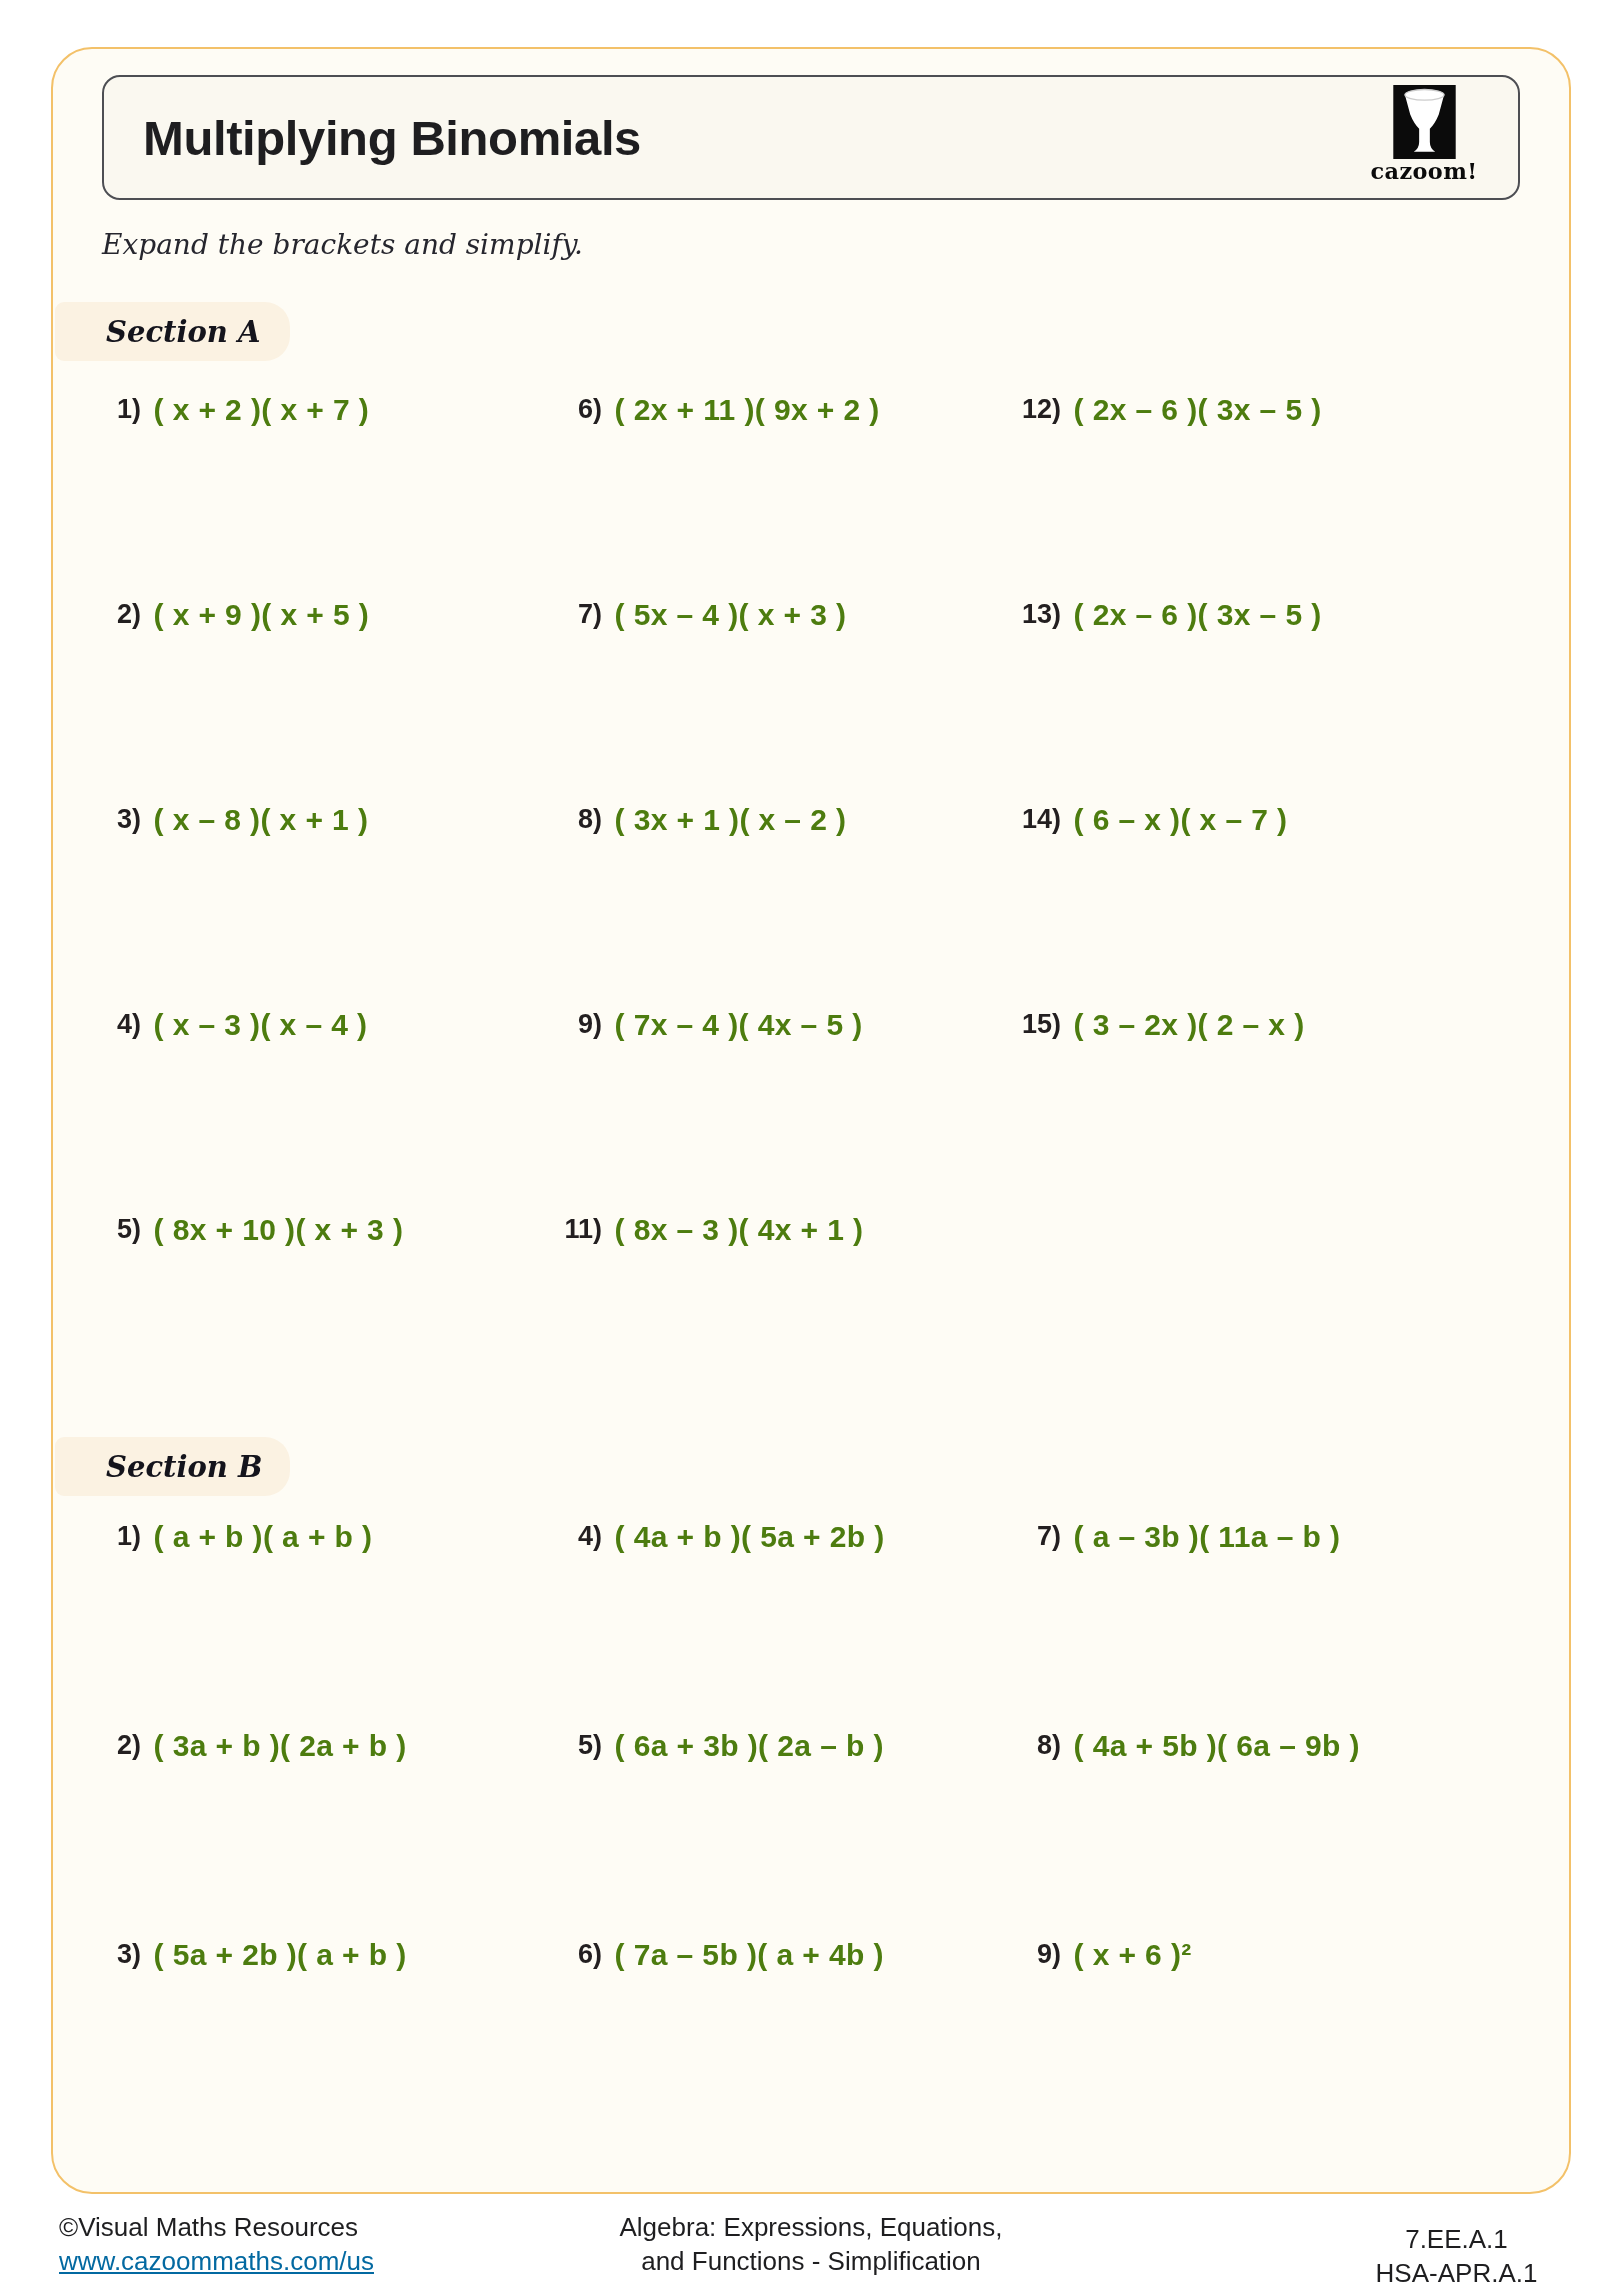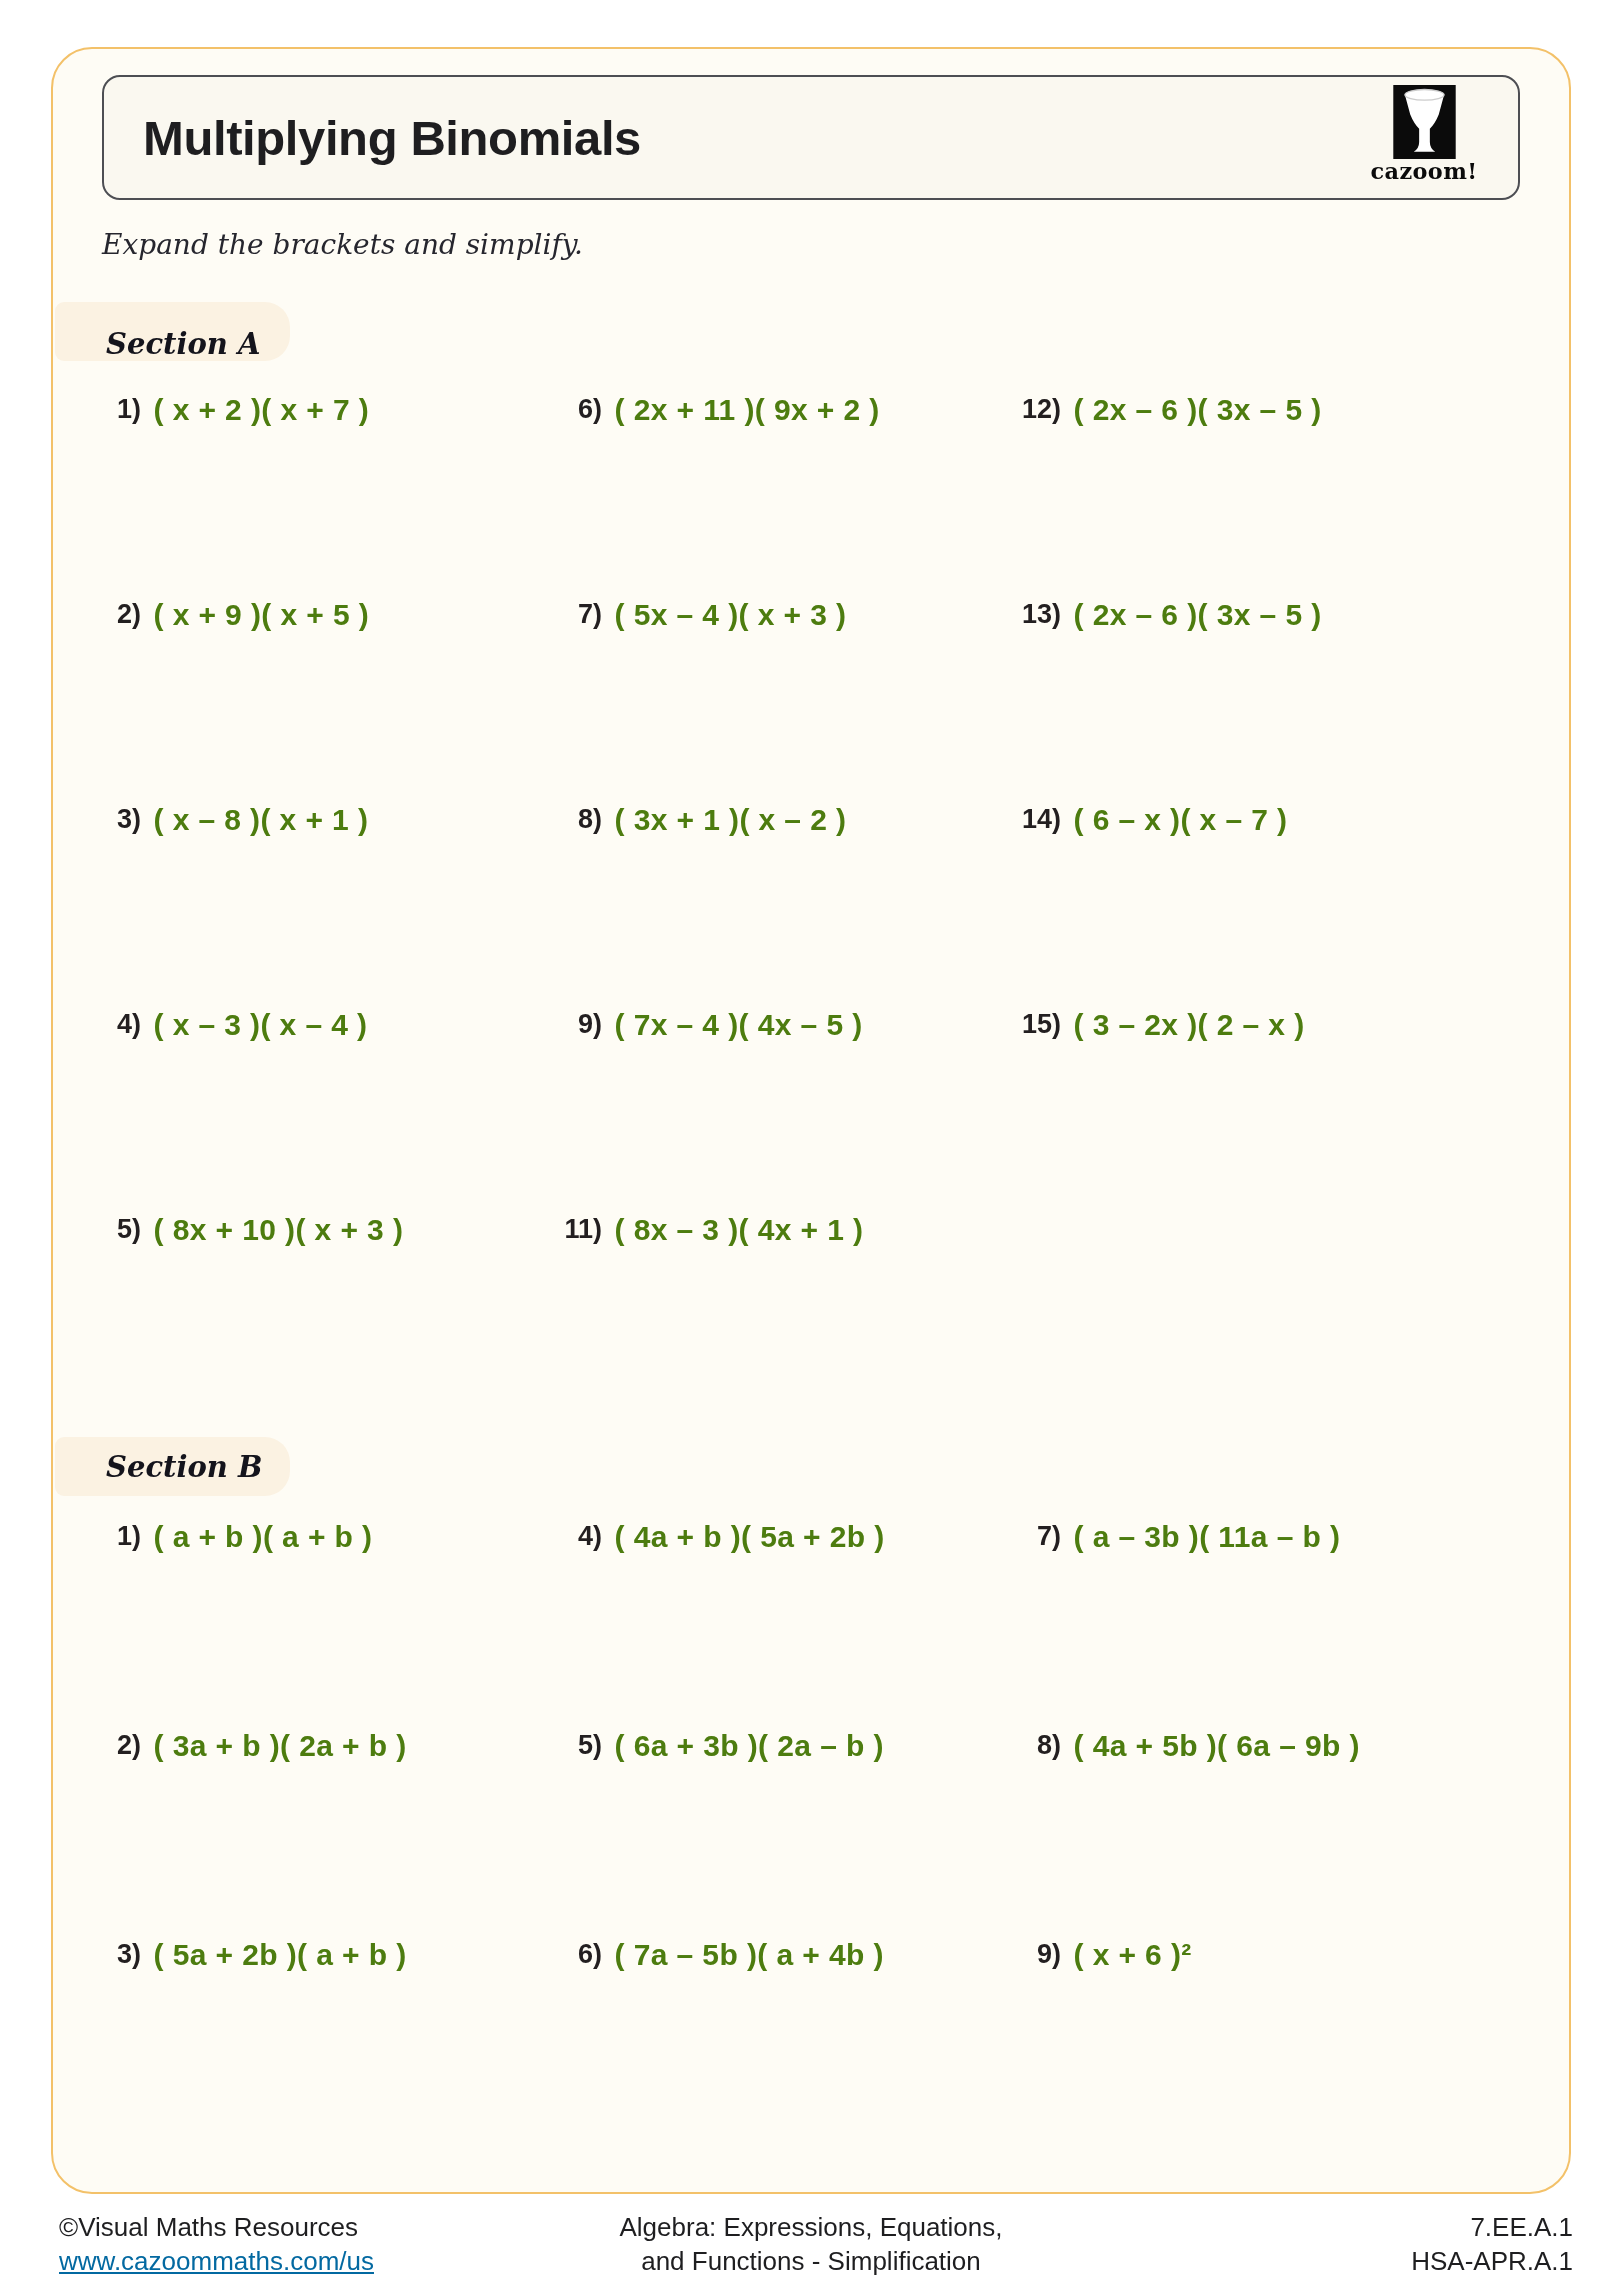--- a/index.html
+++ b/index.html
@@ -67,21 +67,21 @@
   .section-pill {
     margin-left: -47px;
     width: 235px;
     height: 59px;
     background: #FBF2E2;
     border-radius: 9px 25px 25px 9px;
     display: flex;
     align-items: center;
     padding-left: 51px;
   }
-  .pill-a { margin-top: 38px; align-items: flex-end; }
+  .pill-a { margin-top: 38px; }
   .pill-b { margin-top: 174px; }
   .section-label {
     font-family: "DejaVu Serif", serif;
     font-weight: bold;
     font-style: italic;
     font-size: 29px;
     color: #14141C;
     white-space: nowrap;
   }
   
@@ -121,21 +121,21 @@
   .footer {
     position: absolute;
     left: 0; top: 2210px;
     width: 1622px;
     font-size: 26px;
     line-height: 34px;
     color: #1e1e20;
   }
   .footer-left  { position: absolute; left: 59px; top: 0; }
   .footer-center{ position: absolute; left: 0; top: 0; width: 100%; text-align: center; }
-  .footer-right { position: absolute; right: 49px; top: 0; width: 233px; text-align: right; }
+  .footer-right { position: absolute; right: 49px; top: 12px; width: 233px; text-align: center; }
   .footer-link {
     color: #0369a1;
     text-decoration: underline;
     cursor: pointer;
   }
 </style>
 </head>
 <body>
 
 <div class="card">

